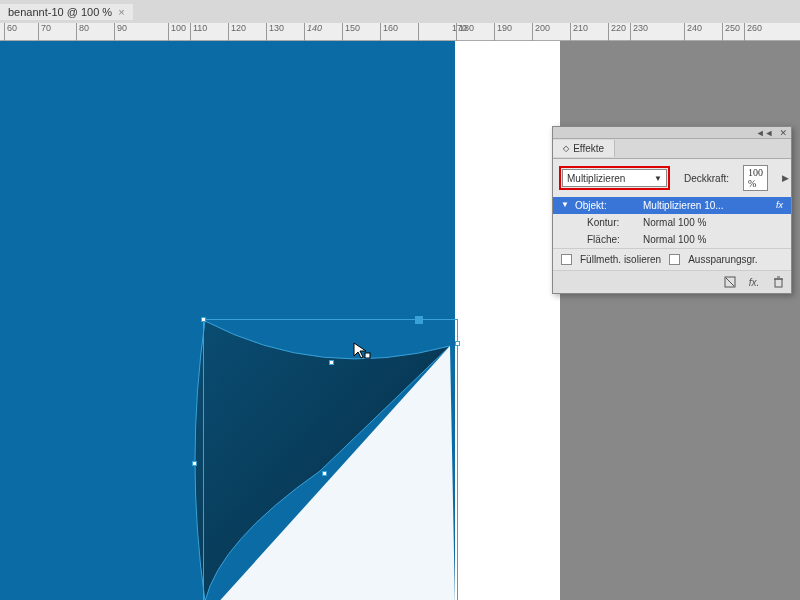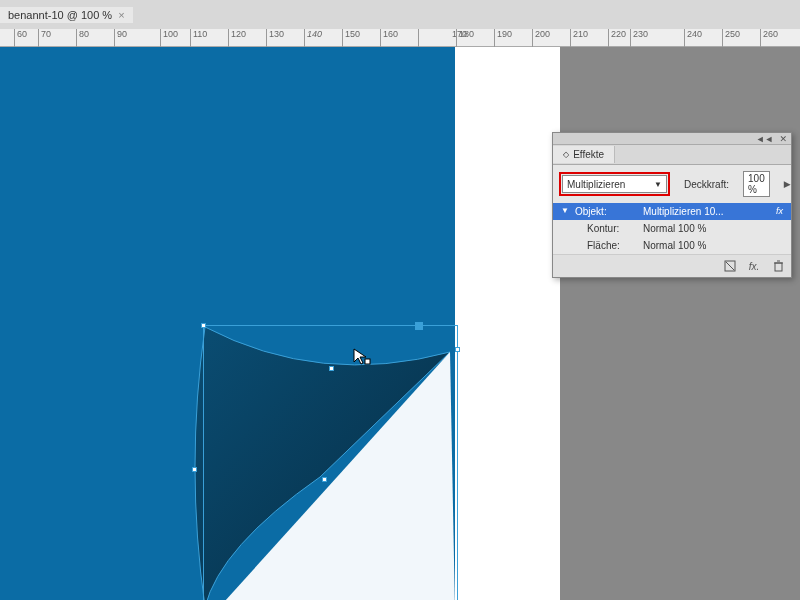--- a/index.html
+++ b/index.html
@@ -6,21 +6,21 @@
 body {
   font-family: Tahoma, Arial, sans-serif;
   font-size: 11px;
   background: #888;
   overflow: hidden;
   width: 800px;
   height: 600px;
 }
 .tab-bar {
   background: #d8d8d8;
-  height: 29px;
+  height: 23px;
   display: flex;
   align-items: center;
 }
 .tab {
   background: #e8e8e8;
   padding: 2px 8px;
   font-size: 11px;
   color: #333;
   display: flex;
   align-items: center;
@@ -162,20 +162,21 @@
   padding: 0 4px;
   font-size: 10px;
 }
 .blend-select .chev { font-size: 8px; }
 .opacity-label { font-size: 10px; }
 .opacity-val {
   background: #fff;
   border: 1px solid #888;
   padding: 1px 4px;
   font-size: 10px;
+  font-family: Liberation Serif, serif;
 }
 .arrow-r { font-size: 9px; color: #555; }
 .panel-list { }
 .panel-item {
   display: flex;
   padding: 3px 8px;
   font-size: 10px;
 }
 .panel-item.sel {
   background: #3875d7;
@@ -216,41 +217,41 @@
 <body>
 
 <div class="tab-bar">
   <div class="tab">
     <span>benannt-10 @ 100 %</span>
     <span class="close">×</span>
   </div>
 </div>
 
 <div class="ruler-h" id="ruler">
-    <div class="tick" style="left: 14px;">60</div>
+    <div class="tick" style="left: 4px;">60</div>
     <div class="tick" style="left: 38px;">70</div>
     <div class="tick" style="left: 76px; text-align: right;">80</div>
     <div class="tick" style="left: 114px;">90</div>
-    <div class="tick" style="left: 160px;">100</div>
+    <div class="tick" style="left: 168px;">100</div>
     <div class="tick" style="left: 190px;">110</div>
     <div class="tick" style="left: 228px;">120</div>
     <div class="tick" style="left: 266px;">130</div>
     <div class="tick" style="left: 304px; font-style: italic;">140</div>
     <div class="tick" style="left: 342px;">150</div>
     <div class="tick" style="left: 380px;">160</div>
     <div class="tick" style="left: 418px; padding-left: 33px;">170</div>
     <div class="tick" style="left: 456px;">180</div>
     <div class="tick" style="left: 494px;">190</div>
     <div class="tick" style="left: 532px;">200</div>
     <div class="tick" style="left: 570px;">210</div>
     <div class="tick" style="left: 608px;">220</div>
     <div class="tick" style="left: 630px;">230</div>
     <div class="tick" style="left: 684px;">240</div>
     <div class="tick" style="left: 722px;">250</div>
-    <div class="tick" style="left: 760px;">260</div>
+    <div class="tick" style="left: 744px;">260</div>
   </div>
 
 <div class="workspace">
   <div class="canvas-area">
     <div class="artboard"></div>
 
     <svg class="pagecurl" width="320" height="340">
       <defs>
         <linearGradient id="curlg" x1="0%" y1="0%" x2="100%" y2="100%">
           <stop offset="0%" stop-color="#0a4d73"></stop>
@@ -312,20 +313,26 @@
           <span class="arrow"></span>
           <span class="label">Kontur:</span>
           <span class="val">Normal 100 %</span>
         </div>
         <div class="panel-item indent">
           <span class="arrow"></span>
           <span class="label">Fläche:</span>
           <span class="val">Normal 100 %</span>
         </div>
       </div>
+    <div class="panel-row2">
+      <span class="chk"></span>
+      <span>Füllmeth. isolieren</span>
+      <span class="chk"></span>
+      <span>Aussparungsgr.</span>
+    </div>
     <div class="panel-footer">
       <span class="ico">
         <svg width="12" height="12">
             <rect x="1" y="1" width="10" height="10" fill="none" stroke="#555"></rect>
             <line x1="2" y1="2" x2="10" y2="10" stroke="#555"></line>
           </svg>
       </span>
       <span class="ico" style="font-style:italic">fx.</span>
       <span class="ico">
         <svg width="11" height="12">

